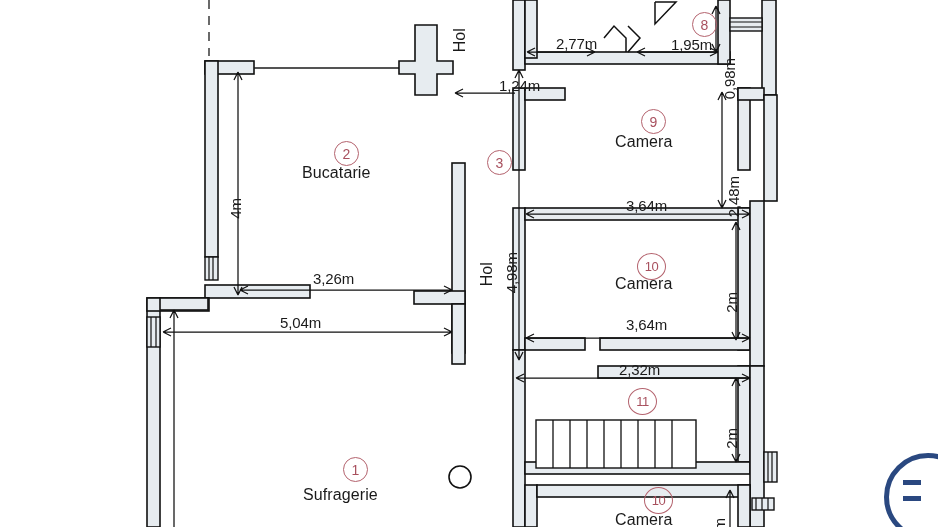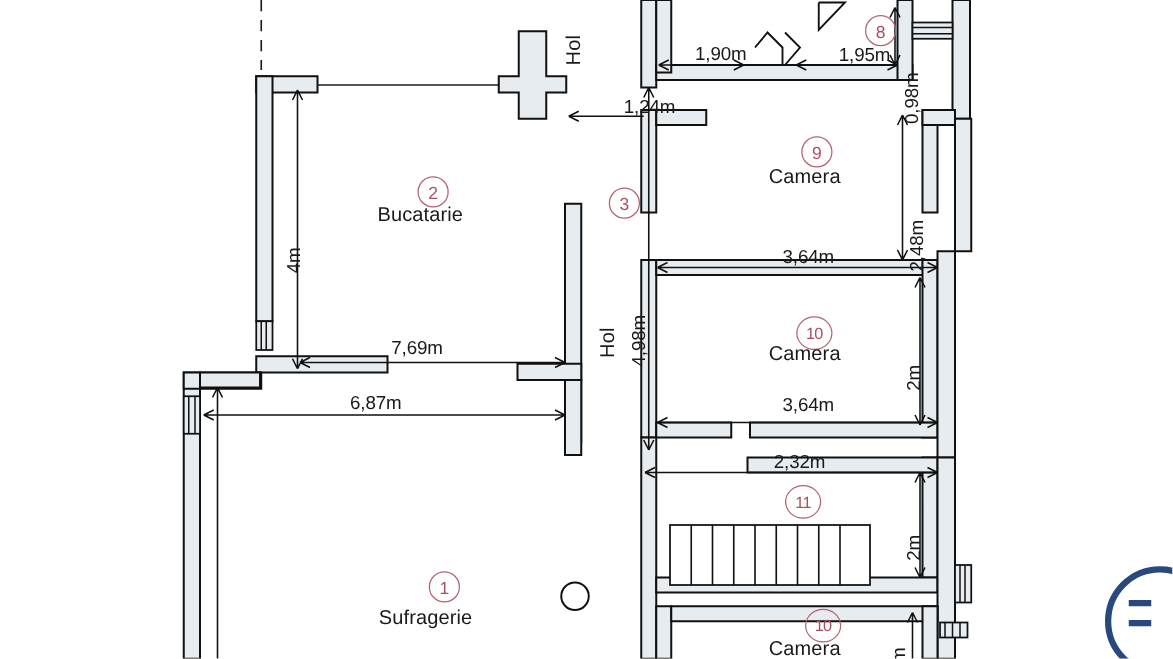--- a/index.html
+++ b/index.html
@@ -238,31 +238,31 @@
 
   <div class="lbl room-name" style="left:303px;top:487px;">Sufragerie</div>
   <div class="lbl room-name" style="left:302px;top:165px;text-align:right;">Bucatarie</div>
   <div class="lbl room-name" style="left:615px;top:134px;">Camera</div>
   <div class="lbl room-name" style="left:615px;top:276px;">Camera</div>
   <div class="lbl room-name" style="left:615px;top:512px;">Camera</div>
 
   <div class="lbl room-name dim-v" style="left:452px;top:28px;transform:rotate(-90deg) translate(-100%,0);">Hol</div>
   <div class="lbl room-name dim-v" style="left:479px;top:262px;transform:rotate(-90deg) translate(-100%,0);">Hol</div>
 
-  <div class="lbl dim-txt" style="left:556px;top:36px;">1,90m</div>
+  <div class="lbl dim-txt" style="left:556px;top:36px;">2,77m</div>
   <div class="lbl dim-txt" style="left:671px;top:37px;">1,95m</div>
   <div class="lbl dim-txt dim-v" style="left:722px;top:58px;transform:rotate(-90deg) translate(-100%,0);">0,98m</div>
   <div class="lbl dim-txt" style="left:476px;top:78px;margin-left:23px;">1,24m</div>
   <div class="lbl dim-txt dim-v" style="left:726px;top:176px;transform:rotate(-90deg) translate(-100%,0);">2,48m</div>
   <div class="lbl dim-txt dim-v" style="left:228px;top:198px;transform:rotate(-90deg) translate(-100%,0);">4m</div>
   <div class="lbl dim-txt dim-v" style="left:504px;top:252px;transform:rotate(-90deg) translate(-100%,0);">4,98m</div>
-  <div class="lbl dim-txt" style="left:313px;top:271px;">7,69m</div>
+  <div class="lbl dim-txt" style="left:313px;top:271px;">3,26m</div>
   <div class="lbl dim-txt" style="left:626px;top:198px;">3,64m</div>
   <div class="lbl dim-txt dim-v" style="left:724px;top:292px;transform:rotate(-90deg) translate(-100%,0);">2m</div>
-  <div class="lbl dim-txt" style="left:280px;top:315px;">6,87m</div>
+  <div class="lbl dim-txt" style="left:280px;top:315px;">5,04m</div>
   <div class="lbl dim-txt" style="left:626px;top:317px;">3,64m</div>
   <div class="lbl dim-txt" style="left:619px;top:362px;">2,32m</div>
 
   <div class="lbl dim-txt dim-v" style="left:724px;top:428px;transform:rotate(-90deg) translate(-100%,0);">2m</div>
   <div class="lbl dim-txt dim-v" style="left:712px;top:518px;transform:rotate(-90deg) translate(-100%,0);">m</div>
 
   <div id="watermark">
     <div class="wm-i"></div>
     <div class="wm-i2"></div>
   </div>

